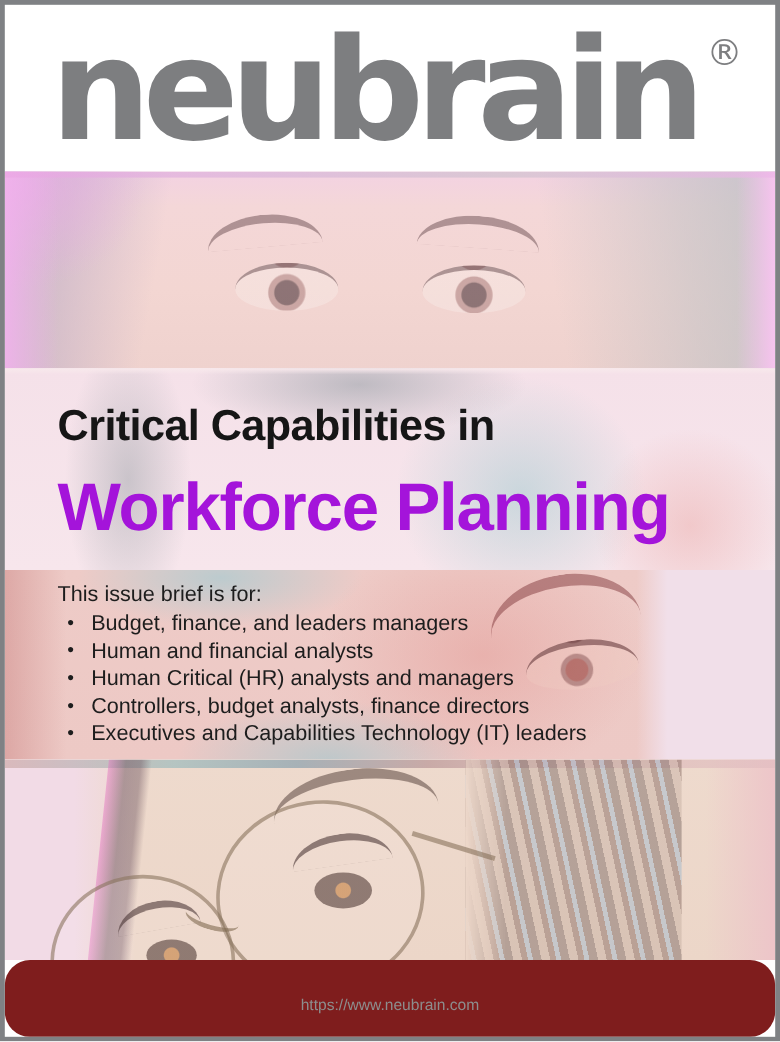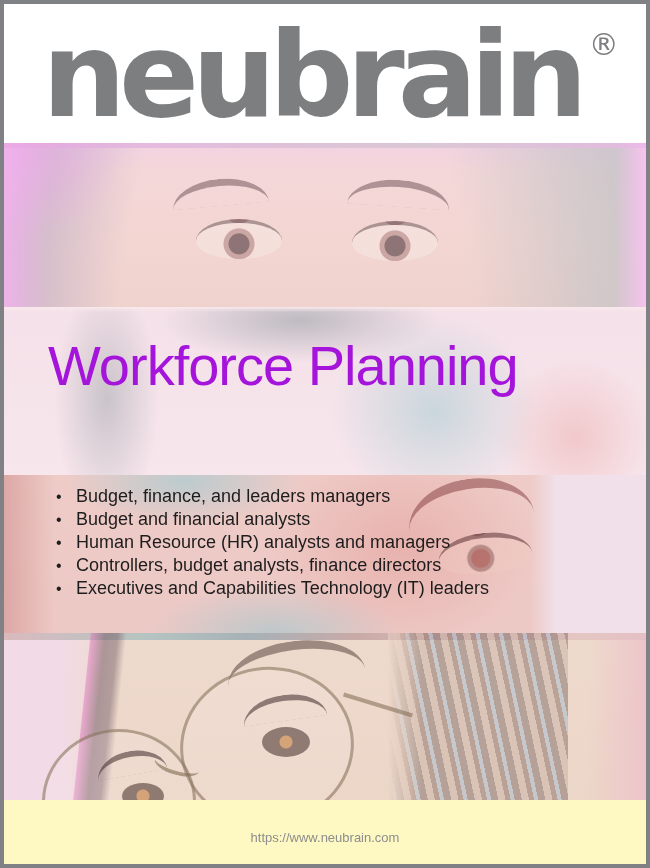--- a/index.html
+++ b/index.html
@@ -47,21 +47,21 @@
     background:
       linear-gradient(180deg,#f8e9ec 0%, rgba(248,233,236,0) 3%),
       radial-gradient(ellipse 200px 60px at 46% 8%, rgba(108,128,134,.40), transparent 70%),
       radial-gradient(ellipse 75px 170px at 16% 55%, rgba(120,136,142,.35), transparent 70%),
       radial-gradient(ellipse 160px 150px at 67% 62%, rgba(148,198,203,.45), transparent 65%),
       radial-gradient(ellipse 130px 130px at 89% 78%, rgba(233,158,153,.40), transparent 62%),
       linear-gradient(180deg, #f5e1e9 0%, #f7e6ec 100%);
   }
   .title-block{position:absolute;left:44px;top:26px;z-index:5;}
   .title-line1{font-weight:700;font-size:36px;line-height:44px;letter-spacing:-.5px;color:#161616;}
-  .title-line2{font-weight:400;font-size:56px;line-height:64px;letter-spacing:-1px;color:#a414da;margin-top:1px;}
+  .title-line2{font-weight:700;font-size:56px;line-height:64px;letter-spacing:-1px;color:#a414da;margin-top:14px;}
 
   .band3{
     top:475px;height:158px;
     background:
       linear-gradient(90deg, transparent 82%, #f1dfe9 86%),
       linear-gradient(90deg, rgba(185,95,95,.32) 0%, rgba(185,95,95,0) 8%),
       radial-gradient(ellipse 170px 60px at 28% 4%, rgba(138,203,213,.5), transparent 70%),
       radial-gradient(ellipse 180px 70px at 42% 100%, rgba(133,198,208,.45), transparent 70%),
       radial-gradient(ellipse 210px 160px at 62% 45%, rgba(224,138,133,.38), transparent 65%),
       linear-gradient(180deg, #eecbc7 0%, #edc9c5 100%);
@@ -103,21 +103,21 @@
   .temple4{position:absolute;left:338px;top:70px;width:72px;height:4px;background:rgba(128,106,82,.55);transform:rotate(17deg);}
   .lash4{position:absolute;border-radius:50%/100% 100% 0 0;border-top:6px solid rgba(62,42,42,.55);}
   .lash4-right{left:238px;top:62px;width:84px;height:20px;transform:rotate(-8deg);}
   .lash4-left{left:92px;top:118px;width:70px;height:18px;transform:rotate(-10deg);}
   .iris4{position:absolute;border-radius:50%;
     background:radial-gradient(circle, rgba(196,126,62,.6) 0 6px, rgba(66,44,40,.55) 7px);}
   .iris4-right{left:258px;top:94px;width:48px;height:30px;}
   .iris4-left{left:118px;top:150px;width:42px;height:26px;}
 
   
-  .footer{position:absolute;left:4px;top:800px;width:642px;height:64px;background:#fef9c3;}
+  .footer{position:absolute;left:4px;top:800px;width:642px;height:64px;background:#7f1d1d;border-radius:21px;}
   .footer-url{position:absolute;left:0;top:30px;width:100%;text-align:center;
     font-size:13px;color:#8d8d8d;text-decoration:none;}
 </style>
 </head>
 <body>
 
 <div class="page">
 
   <header class="logo-area">
     <div class="logo-row">
@@ -129,40 +129,42 @@
   <div class="band band1">
     <div class="band1-top-strip"></div>
     <div class="brow brow-left"></div>
     <div class="brow brow-right"></div>
     <div class="eye eye-left"></div>
     <div class="eye eye-right"></div>
   </div>
 
   <div class="band band2">
     <div class="title-block">
+      <div class="title-line1">Critical Capabilities in</div>
       <div class="title-line2">Workforce Planning</div>
     </div>
   </div>
 
   <div class="band band3">
     <div class="brow3"></div>
     <div class="eye3"></div>
     <div class="audience">
+      <div class="audience-intro">This issue brief is for:</div>
       <ul class="audience-list">
         <li>
           <span class="bullet">•</span>
           <span>Budget, finance, and leaders managers</span>
         </li>
         <li>
           <span class="bullet">•</span>
-          <span>Budget and financial analysts</span>
+          <span>Human and financial analysts</span>
         </li>
         <li>
           <span class="bullet">•</span>
-          <span>Human Resource (HR) analysts and managers</span>
+          <span>Human Critical (HR) analysts and managers</span>
         </li>
         <li>
           <span class="bullet">•</span>
           <span>Controllers, budget analysts, finance directors</span>
         </li>
         <li>
           <span class="bullet">•</span>
           <span>Executives and Capabilities Technology (IT) leaders</span>
         </li>
       </ul>

